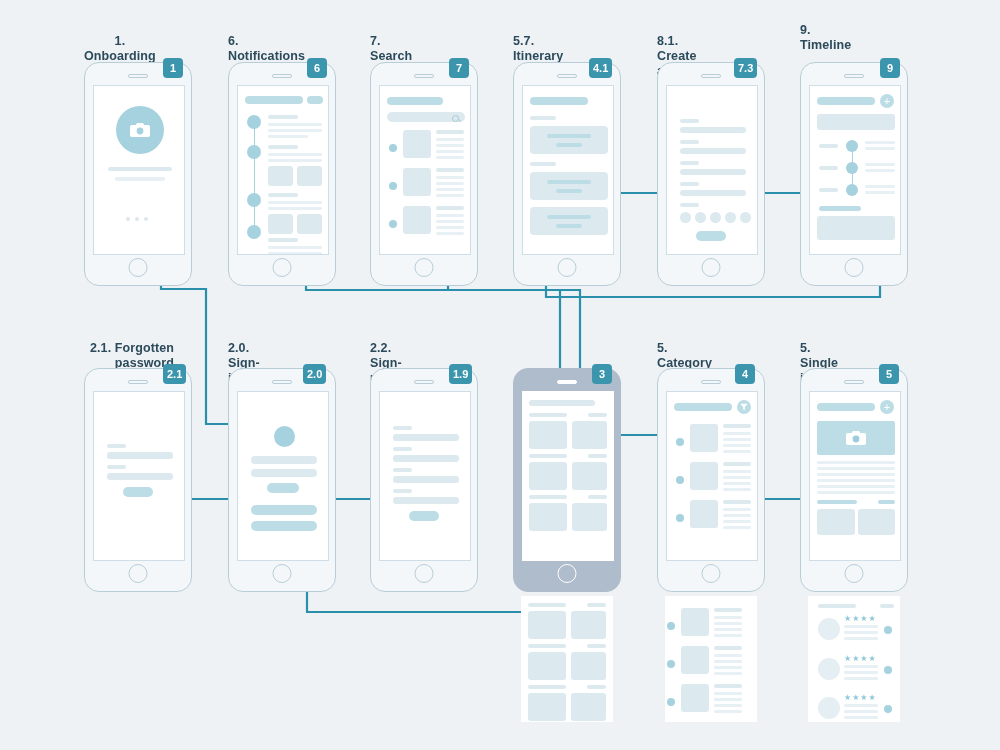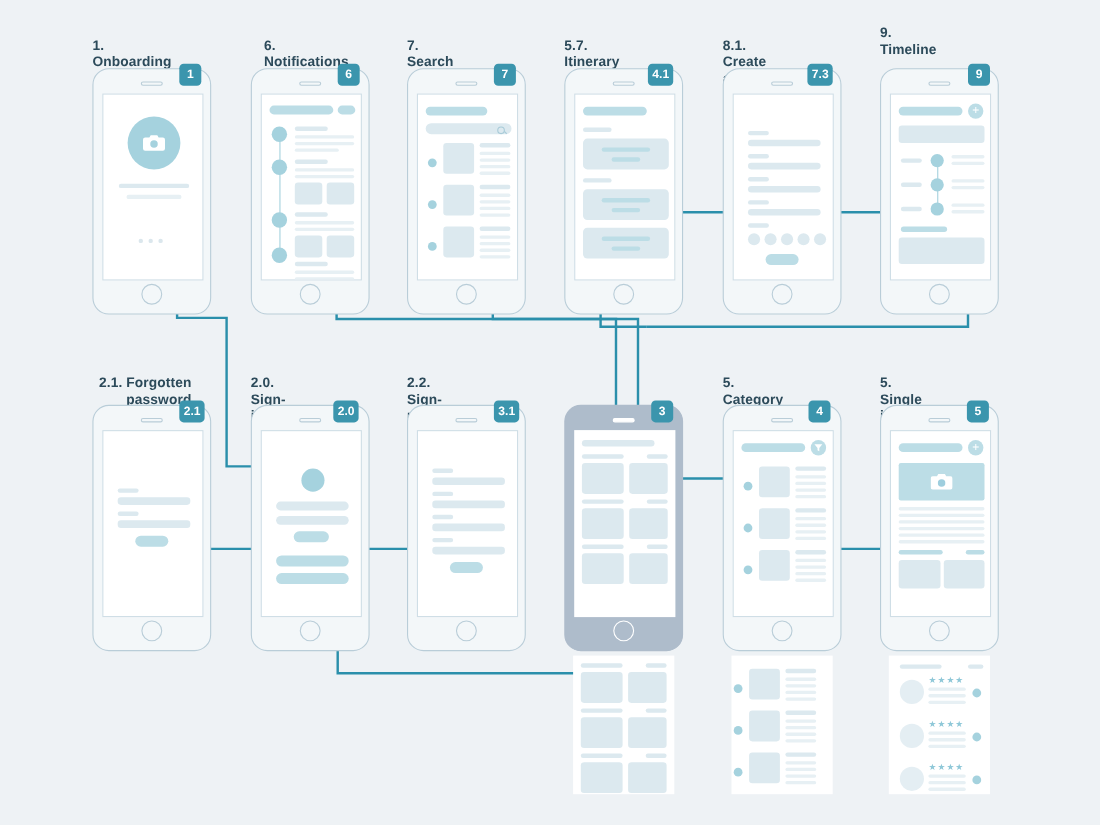--- a/index.html
+++ b/index.html
@@ -173,21 +173,21 @@
       <circle cx="745" cy="193" r="6"></circle>
       <circle cx="818" cy="193" r="6"></circle>
       <circle cx="880" cy="272" r="6"></circle>
       <circle cx="604" cy="435" r="6"></circle>
       <circle cx="746" cy="499" r="6"></circle>
       <circle cx="812" cy="499" r="6"></circle>
     </g>
   </svg>
 
   <div class="node">
-    <div class="node-title" style="left:84px; top:34px;">1. Onboarding</div>
+    <div class="node-title" style="left:84px; top:34px;text-align:center;">1. Onboarding</div>
     <div class="badge" style="left:163px; top:58px;">1</div>
     <div class="phone" style="left:84px; top:62px;">
       <div class="speaker"></div>
       <div class="screen">
         <div class="circ mid" style="left:22px; top:20px; width:48px; height:48px;"></div>
         <div class="cam" style="left:36px; top:36px; width:20px; height:16px;">
           <svg width="20" height="16" viewBox="0 0 20 16">
               <path fill="#fff" d="M7 1h6l1.2 2H18a2 2 0 0 1 2 2v8a2 2 0 0 1-2 2H2a2 2 0 0 1-2-2V5a2 2 0 0 1 2-2h3.8L7 1z"></path>
               <circle cx="10" cy="9" r="3.4" fill="#a5d2de"></circle>
             </svg>
@@ -198,21 +198,21 @@
             <i></i>
             <i></i>
             <i></i>
           </div>
       </div>
       <div class="home"></div>
     </div>
   </div>
 
   <div class="node">
-    <div class="node-title" style="left:228px; top:34px;margin-left:12px;">6. Notifications</div>
+    <div class="node-title" style="left:228px; top:34px;">6. Notifications</div>
     <div class="badge" style="left:307px; top:58px;">6</div>
     <div class="phone" style="left:228px; top:62px;">
       <div class="speaker"></div>
       <div class="screen">
         <div class="bar mid" style="left:7px; top:10px; width:58px; height:8px; border-radius:4px;"></div>
         <div class="bar mid" style="left:69px; top:10px; width:16px; height:8px; border-radius:4px;"></div>
         <div class="vline" style="left:15.6px; top:36px; height:106px;"></div>
         <div class="circ mid" style="left:9px; top:29px; width:14px; height:14px;"></div>
         <div class="circ mid" style="left:9px; top:59px; width:14px; height:14px;"></div>
         <div class="circ mid" style="left:9px; top:107px; width:14px; height:14px;"></div>
@@ -397,21 +397,21 @@
         <div class="bar mid" style="left:29px; top:91px; width:32px; height:10px; border-radius:5px;"></div>
         <div class="bar mid" style="left:13px; top:113px; width:66px; height:10px; border-radius:5px;"></div>
         <div class="bar mid" style="left:13px; top:129px; width:66px; height:10px; border-radius:5px;"></div>
       </div>
       <div class="home"></div>
     </div>
   </div>
 
   <div class="node">
     <div class="node-title" style="left:370px; top:341px;">2.2. Sign-up</div>
-    <div class="badge" style="left:449px; top:364px;">3.1</div>
+    <div class="badge" style="left:449px; top:364px;">1.9</div>
     <div class="phone" style="left:370px; top:368px;">
       <div class="speaker"></div>
       <div class="screen">
         <div class="bar" style="left:13px; top:34px; width:19px; height:4px;"></div>
         <div class="bar" style="left:13px; top:42px; width:66px; height:7px;"></div>
         <div class="bar" style="left:13px; top:55px; width:19px; height:4px;"></div>
         <div class="bar" style="left:13px; top:63px; width:66px; height:7px;"></div>
         <div class="bar" style="left:13px; top:76px; width:19px; height:4px;"></div>
         <div class="bar" style="left:13px; top:84px; width:66px; height:7px;"></div>
         <div class="bar" style="left:13px; top:97px; width:19px; height:4px;"></div>

